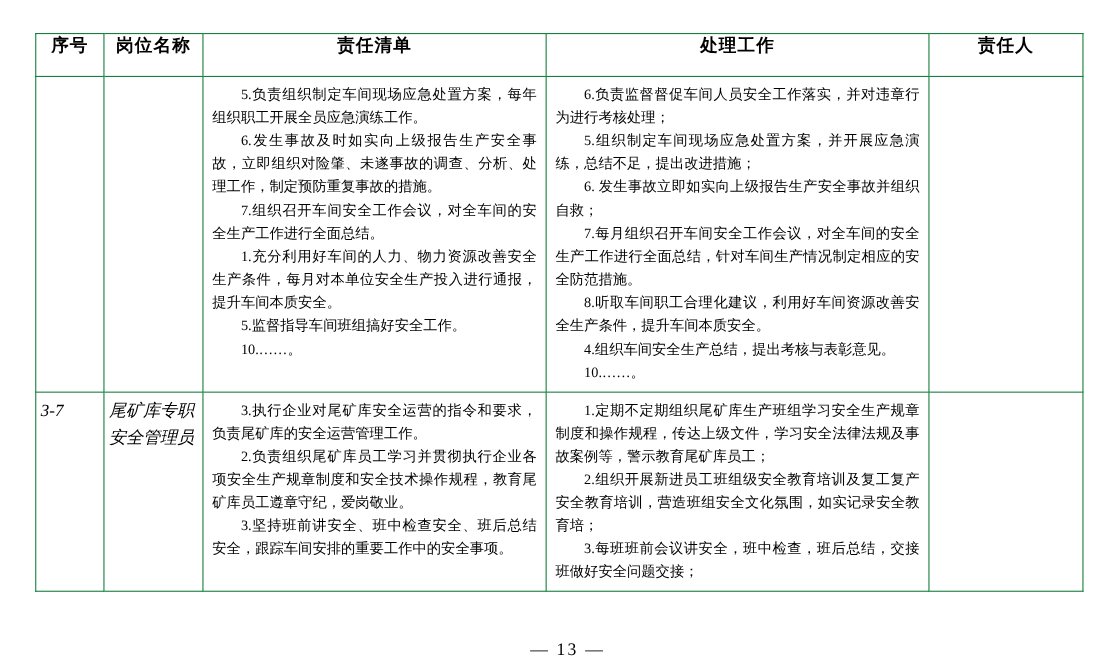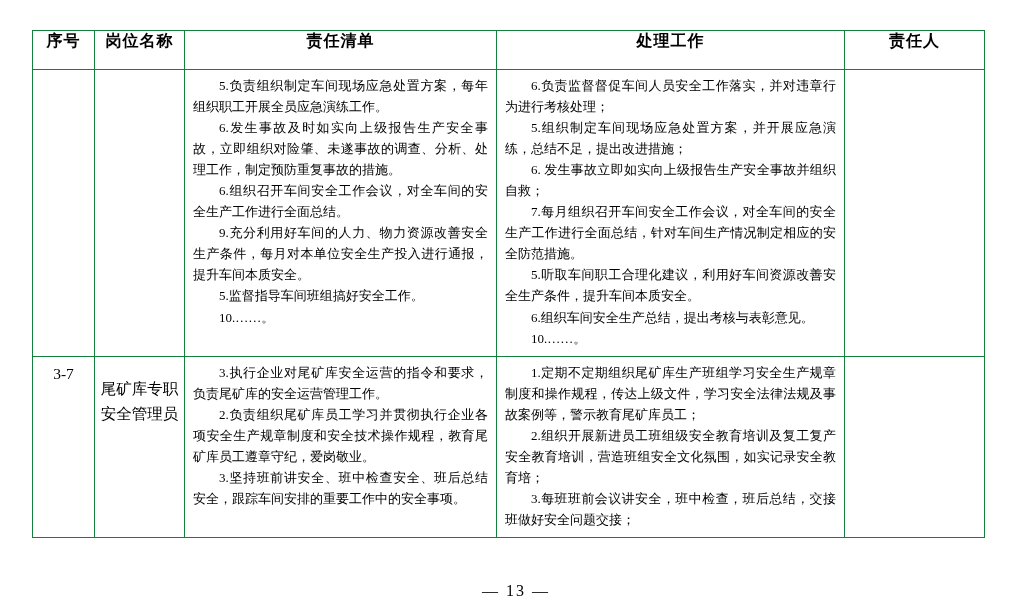--- a/index.html
+++ b/index.html
@@ -57,31 +57,31 @@
   }
   .cell-inner p {
     margin: 0;
     text-indent: 2em;
   }
   .cell-center {
     text-align: center;
     vertical-align: middle;
   }
   .cell-center .cell-inner {
-    text-align: center;
+    text-align: left;
     font-size: 15.5px;
     line-height: 1.62;
     padding: 4px 4px;
+    font-style: italic;
   }
   .cell-center .cell-inner p {
     text-indent: 0;
   }
   .post-name {
     writing-mode: horizontal-tb;
-    margin-top: 15px;
   }
   .page-number {
     position: absolute;
     left: 16px;
     right: 0;
     bottom: 8px;
     text-align: center;
     font-size: 16px;
     font-family: "Liberation Serif", "DejaVu Serif", serif;
     letter-spacing: 2px;
@@ -114,34 +114,34 @@
         <td class="cell-center">
           <div class="cell-inner"></div>
         </td>
         <td class="cell-center">
           <div class="cell-inner post-name"></div>
         </td>
         <td>
           <div class="cell-inner">
               <p>5.负责组织制定车间现场应急处置方案，每年组织职工开展全员应急演练工作。</p>
               <p>6.发生事故及时如实向上级报告生产安全事故，立即组织对险肇、未遂事故的调查、分析、处理工作，制定预防重复事故的措施。</p>
-              <p>6.组织召开车间安全工作会议，对全车间的安全生产工作进行全面总结。</p>
-              <p>9.充分利用好车间的人力、物力资源改善安全生产条件，每月对本单位安全生产投入进行通报，提升车间本质安全。</p>
+              <p>7.组织召开车间安全工作会议，对全车间的安全生产工作进行全面总结。</p>
+              <p>1.充分利用好车间的人力、物力资源改善安全生产条件，每月对本单位安全生产投入进行通报，提升车间本质安全。</p>
               <p>5.监督指导车间班组搞好安全工作。</p>
               <p>10.……。</p>
             </div>
         </td>
         <td>
           <div class="cell-inner">
               <p>6.负责监督督促车间人员安全工作落实，并对违章行为进行考核处理；</p>
               <p>5.组织制定车间现场应急处置方案，并开展应急演练，总结不足，提出改进措施；</p>
               <p>6. 发生事故立即如实向上级报告生产安全事故并组织自救；</p>
               <p>7.每月组织召开车间安全工作会议，对全车间的安全生产工作进行全面总结，针对车间生产情况制定相应的安全防范措施。</p>
-              <p>5.听取车间职工合理化建议，利用好车间资源改善安全生产条件，提升车间本质安全。</p>
-              <p>6.组织车间安全生产总结，提出考核与表彰意见。</p>
+              <p>8.听取车间职工合理化建议，利用好车间资源改善安全生产条件，提升车间本质安全。</p>
+              <p>4.组织车间安全生产总结，提出考核与表彰意见。</p>
               <p>10.……。</p>
             </div>
         </td>
         <td>
           <div class="cell-inner"></div>
         </td>
       </tr>
       <tr>
         <td class="cell-center">
           <div class="cell-inner">

